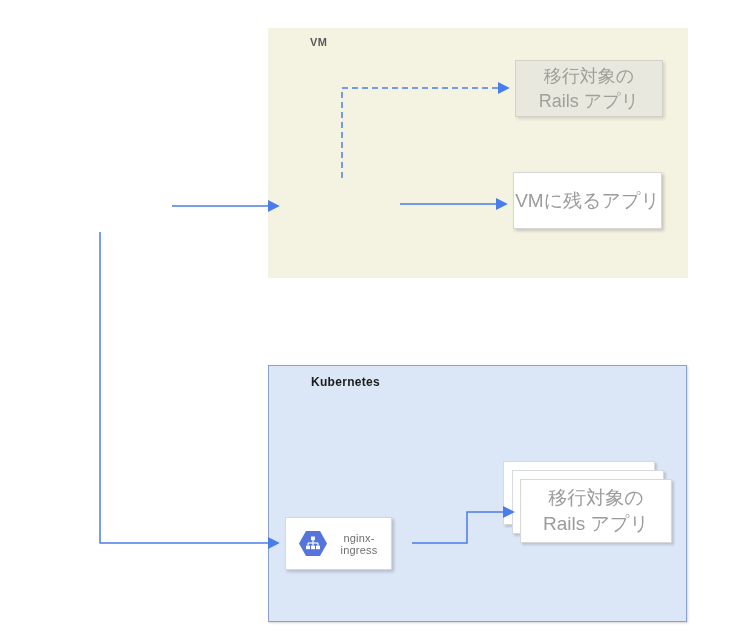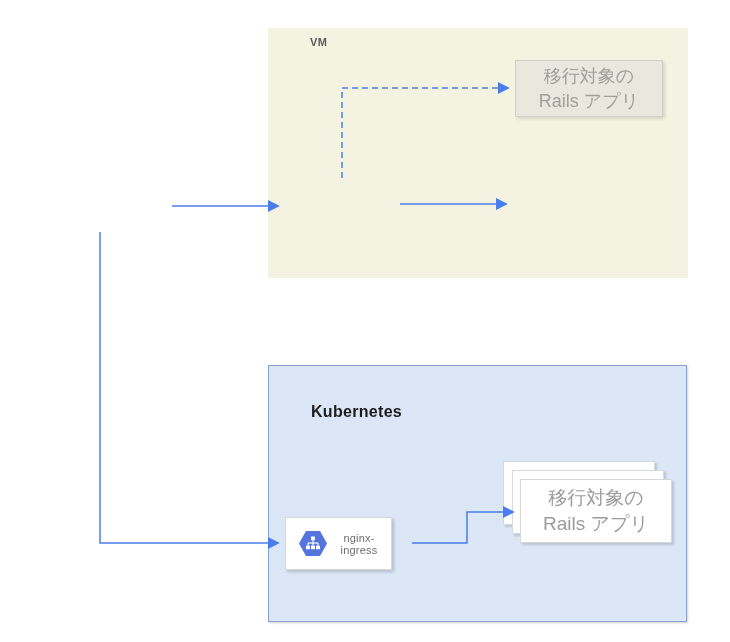--- a/index.html
+++ b/index.html
@@ -36,21 +36,21 @@
     background:var(--k8s-bg);
     border:1px solid var(--k8s-border);
     box-shadow:1px 1px 2px rgba(0,0,0,0.18);
   }
   .region-label{
     position:absolute;
     font-weight:bold;
     letter-spacing:0.3px;
   }
   .region-label.vm{left:42px;top:8px;font-size:11px;color:var(--vm-label);}
-  .region-label.k8s{left:42px;top:9px;font-size:16px;color:var(--k8s-label);margin-top:28px;}
+  .region-label.k8s{left:42px;top:9px;font-size:12px;color:var(--k8s-label);}
   .node{
     position:absolute;
     background:#ffffff;
     border:1px solid var(--box-border);
     box-shadow:2px 2px 3px rgba(0,0,0,0.18);
     display:flex;align-items:center;justify-content:center;
     color:var(--muted-text);
   }
   .node-client{left:29px;top:181px;width:143px;height:51px;font-size:20px;letter-spacing:2px;}
   .node-nginx{left:285px;top:178px;width:115px;height:52px;font-size:20px;letter-spacing:1px;}
@@ -109,20 +109,23 @@
     <div class="region-label k8s">Kubernetes</div>
   </div>
 
 
 
   <div class="node node-vm-rails">
     <span>移行対象の</span>
     <span>Rails アプリ</span>
   </div>
 
+  <div class="node node-vm-remaining">
+    <span>VMに残るアプリ</span>
+  </div>
 
   <div class="node node-ingress">
     <svg class="icon" viewBox="0 0 28 25">
       <polygon points="0,12.5 7,0 21,0 28,12.5 21,25 7,25" fill="var(--hexagon-blue)"></polygon>
       <g fill="#ffffff" stroke="none">
         <rect x="12" y="5.5" width="4" height="3.6"></rect>
         <rect x="7" y="14.6" width="4" height="3.6"></rect>
         <rect x="12" y="14.6" width="4" height="3.6"></rect>
         <rect x="17" y="14.6" width="4" height="3.6"></rect>
       </g>

